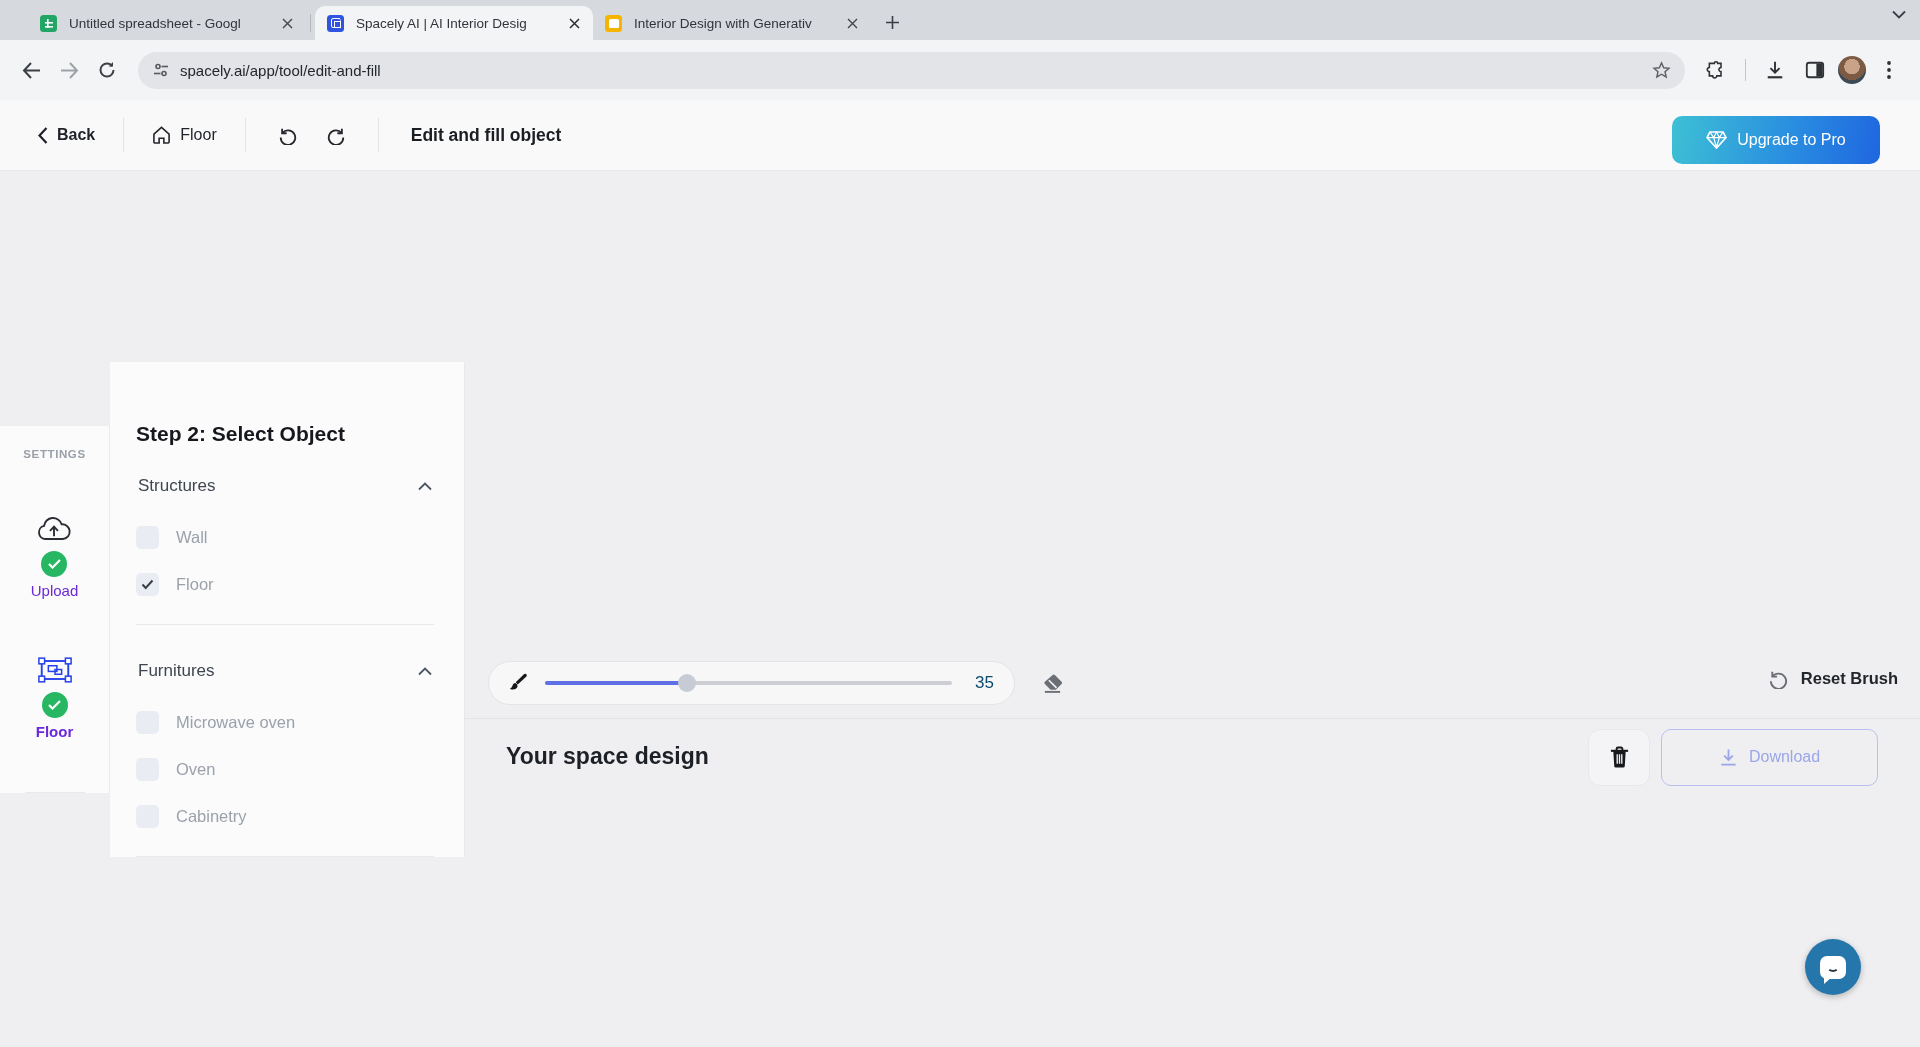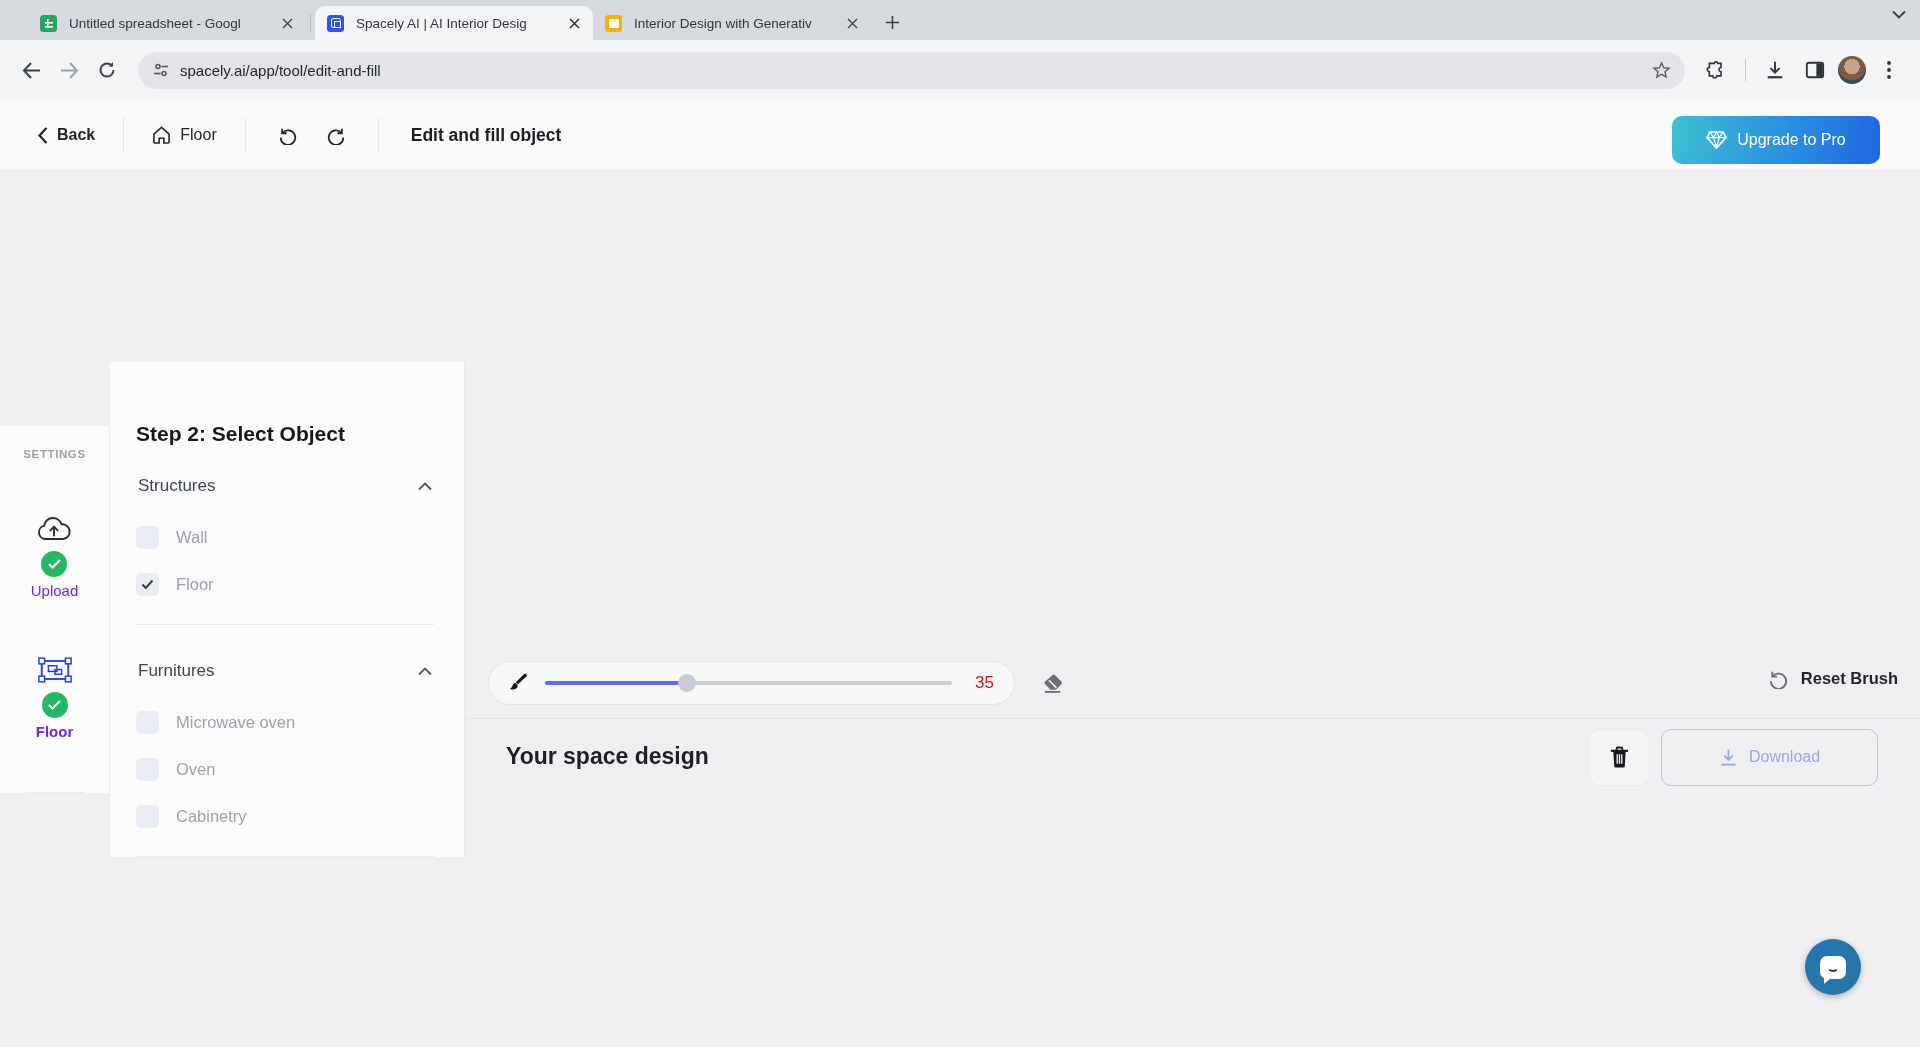--- a/index.html
+++ b/index.html
@@ -71,21 +71,21 @@
 
   
   .main { position:relative; flex:1; background:#efeff1; }
   .brushrow { position:absolute; left:0; right:0; top:0; height:109px; border-bottom:1px solid #e4e4e7; }
   .brushpill { position:absolute; left:23px; top:51px; width:527px; height:44px; background:#f7f7f8; border:1px solid #e4e4e7; border-radius:22px;
      display:flex; align-items:center; padding:0 20px 0 18px; gap:16px; }
   .slider { position:relative; flex:1; height:18px; }
   .slider .track { position:absolute; left:0; right:0; top:7px; height:4px; border-radius:2px; background:#ccced4; }
   .slider .fill { position:absolute; left:0; top:7px; height:4px; border-radius:2px; background:#5f70e6; }
   .slider .thumb { position:absolute; top:0; width:18px; height:18px; border-radius:50%; background:#c6cbd6; transform:translateX(-9px); }
-  .brushval { font-size:17px; color:#b91c1c; min-width:26px; text-align:right; }
+  .brushval { font-size:17px; color:#0c4a6e; min-width:26px; text-align:right; }
   .eraserbtn { position:absolute; left:570px; top:57px; width:34px; height:34px; display:flex; align-items:center; justify-content:center; color:#5c6066; }
   .resetbtn { position:absolute; right:22px; top:59px; display:flex; align-items:center; gap:12px; font-size:16.5px; font-weight:600; color:#23262b; }
 
   .heading { position:absolute; left:41px; top:133px; font-size:23px; font-weight:700; color:#1d2026; }
   .trashbtn { position:absolute; left:1123px; top:119px; width:62px; height:57px; border-radius:12px; background:#f4f4f6; border:1px solid #e8e8eb;
      display:flex; align-items:center; justify-content:center; color:#17181b; }
   .dlbtn { position:absolute; left:1196px; top:119px; width:217px; height:57px; border-radius:10px; background:transparent; border:1.5px solid #b7c0f0;
      display:flex; align-items:center; justify-content:center; gap:11px; color:#9aa6e8; font-size:16px; font-family:"Liberation Sans", sans-serif; }
 
   

